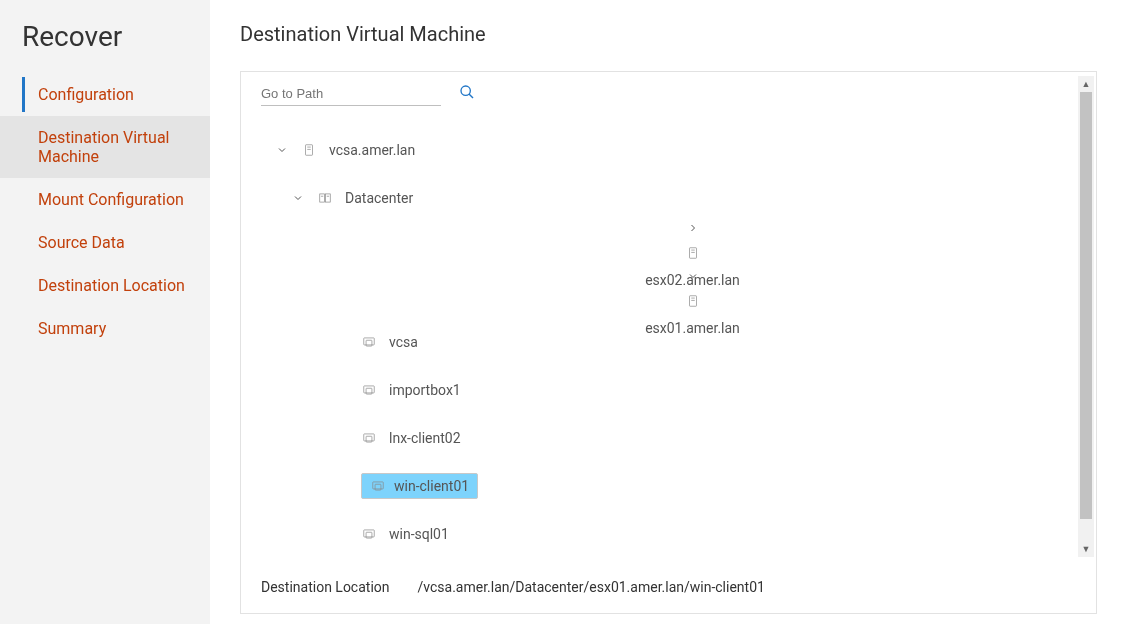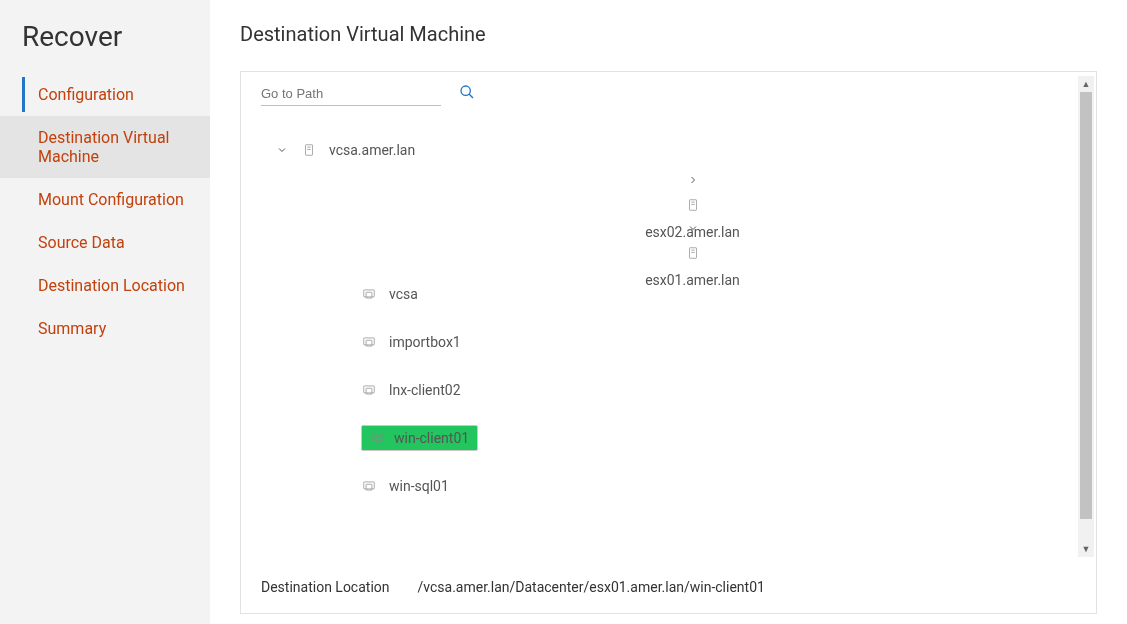--- a/index.html
+++ b/index.html
@@ -107,21 +107,21 @@
       align-items: center;
       height: 48px;
       gap: 12px;
       cursor: pointer;
     }
     .tree-row .label {
       font-size: 14px;
       color: #555;
     }
     .tree-row.selected .label-pill {
-      background: #22c55e;
+      background: #7dd3fc;
       border: 1px solid #c8c8c8;
       border-radius: 2px;
       padding: 4px 8px;
       display: inline-flex;
       align-items: center;
       gap: 8px;
     }
     .toggle {
       width: 14px;
       height: 14px;
@@ -249,20 +249,36 @@
           <span class="node-icon">
             <svg viewBox="0 0 24 24">
                 <rect x="6" y="3" width="12" height="18" rx="1"></rect>
                 <line x1="9" y1="7" x2="15" y2="7"></line>
                 <line x1="9" y1="11" x2="15" y2="11"></line>
               </svg>
           </span>
           <span class="label">vcsa.amer.lan</span>
         </div>
 
+        <div class="tree-row indent-2">
+          <span class="toggle">
+            <svg viewBox="0 0 24 24">
+                <polyline points="6 9 12 15 18 9"></polyline>
+              </svg>
+          </span>
+          <span class="node-icon">
+            <svg viewBox="0 0 24 24">
+                <rect x="3" y="5" width="8" height="14"></rect>
+                <rect x="13" y="5" width="8" height="14"></rect>
+                <line x1="5" y1="9" x2="9" y2="9"></line>
+                <line x1="15" y1="9" x2="19" y2="9"></line>
+              </svg>
+          </span>
+          <span class="label">Datacenter</span>
+        </div>
 
         <div class="tree-row indent-3">
           <span class="toggle">
             <svg viewBox="0 0 24 24">
                 <polyline points="9 6 15 12 9 18"></polyline>
               </svg>
           </span>
           <span class="node-icon">
             <svg viewBox="0 0 24 24">
                 <rect x="6" y="3" width="12" height="18" rx="1"></rect>

